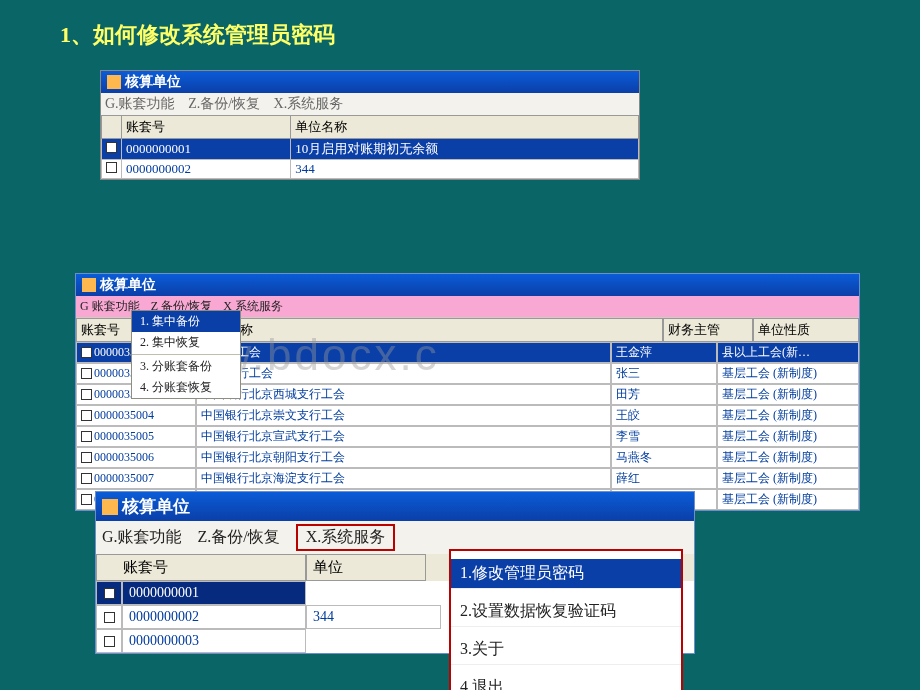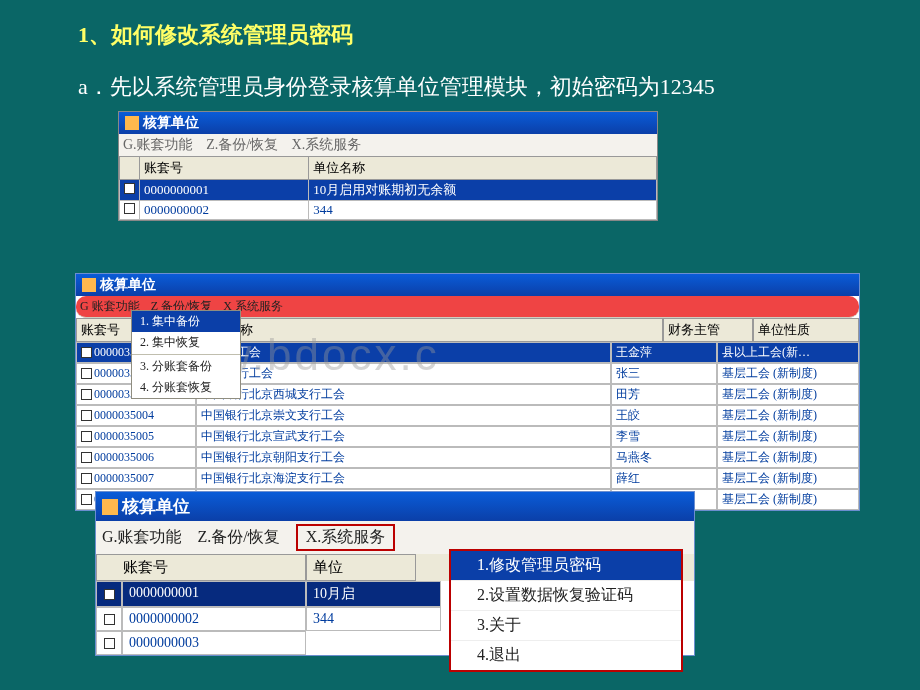--- a/index.html
+++ b/index.html
@@ -4,21 +4,21 @@
 <style>
   * { margin: 0; padding: 0; box-sizing: border-box; }
   body {
     width: 920px;
     height: 690px;
     background: #0a6666;
     font-family: "SimSun", "宋体", serif;
     position: relative;
     overflow: hidden;
   }
-  .slide { padding: 20px 78px 10px; }
+  .slide { padding: 20px 60px 10px; }
   .title {
     color: #ffff66;
     font-size: 22px;
     font-weight: bold;
     margin-bottom: 20px;
   }
   .subtitle {
     color: #ffffff;
     font-size: 22px;
     line-height: 1.5;
@@ -76,25 +76,24 @@
   
   .win2 {
     position: absolute;
     left: 75px;
     top: 273px;
     width: 785px;
     background: #fff;
     border: 1px solid #6b8ecf;
   }
   .win2 .menubar2 {
-    background: #ef4444;
+    background: #f9a8d4;
     font-size: 12px;
     padding: 2px 4px;
     border-bottom: 1px solid #d0cdc0;
-    border-radius: 10px;
   }
   .menubar2 span { margin-right: 8px; color:#222; }
   .hd2 { display:flex; background:#ece9d8; font-size:13px; }
   .hd2 div { border:1px solid #999; padding:2px 4px; }
   .hd2 .c1{width:120px;} .hd2 .c2{flex:1;} .hd2 .c3{width:90px;} .hd2 .c4{width:106px;}
   .rows2 { }
   .row2 { display:flex; font-size:12px; color:#003c9e; }
   .row2 div { border:1px solid #bbb; padding:1px 4px; white-space:nowrap; overflow:hidden; }
   .row2 .c1{width:120px; display:flex; align-items:center; gap:2px;}
   .row2 .c2{flex:1;} .row2 .c3{width:106px;} .row2 .c4{width:142px;}
@@ -158,38 +157,37 @@
   .dd3 {
     position:absolute;
     left:353px; top:28px;
     width:234px;
     background:#fff;
     border:2px solid #b00;
     font-size:16px;
     color:#222;
     z-index:10;
   }
-  .dd3 div { padding:4px 26px; border-bottom:1px solid #eee; }
+  .dd3 div { padding:4px 9px; border-bottom:1px solid #eee;margin-top:8px; }
   .dd3 div:last-child { border-bottom:none; }
   .dd3 .hi { background:#0b3fa8; color:#fff; }
   .hd3 { display:flex; background:#ece9d8; font-size:15px; }
   .hd3 div { border:1px solid #999; padding:3px 6px; }
-  .hd3 .c1{width:210px;} .hd3 .c2{width:110px;}
+  .hd3 .c1{width:210px;} .hd3 .c2{width:120px;}
   .r3 { display:flex; font-size:14px; color:#003c9e; }
   .r3 div { border:1px solid #bbb; padding:3px 6px; white-space:nowrap; overflow:hidden; }
   .r3 .c0{width:26px; display:flex; align-items:center; justify-content:center;}
   .r3 .c1{width:184px;} .r3 .c2{width:135px;}
   .r3.sel div { background:#062a7e; color:#fff; }
 </style>
 </head>
 <body>
 
 <div class="slide">
   <div class="title">1、如何修改系统管理员密码</div>
-  <div class="subtitle">a．先以系统管理员身份登录核算单位管理模块，初始密码为12345</div>
 
   <div class="win1">
     <div class="win-titlebar">
       <span class="ico"></span>
       <span>核算单位</span>
     </div>
     <div class="menubar">
       <span>G.账套功能</span>
       <span>Z.备份/恢复</span>
       <span>X.系统服务</span>
@@ -314,21 +312,20 @@
   <div class="hd3">
     <div class="c1" style="padding-left:26px;">账套号</div>
     <div class="c2">单位</div>
   </div>
   <div id="tb3">
       <div class="r3 sel">
         <div class="c0">
           <span class="ckbox"></span>
         </div>
         <div class="c1">0000000001</div>
-        <div class="c2">10月启</div>
       </div>
       <div class="r3">
         <div class="c0">
           <span class="ckbox"></span>
         </div>
         <div class="c1">0000000002</div>
         <div class="c2">344</div>
       </div>
       <div class="r3">
         <div class="c0">

